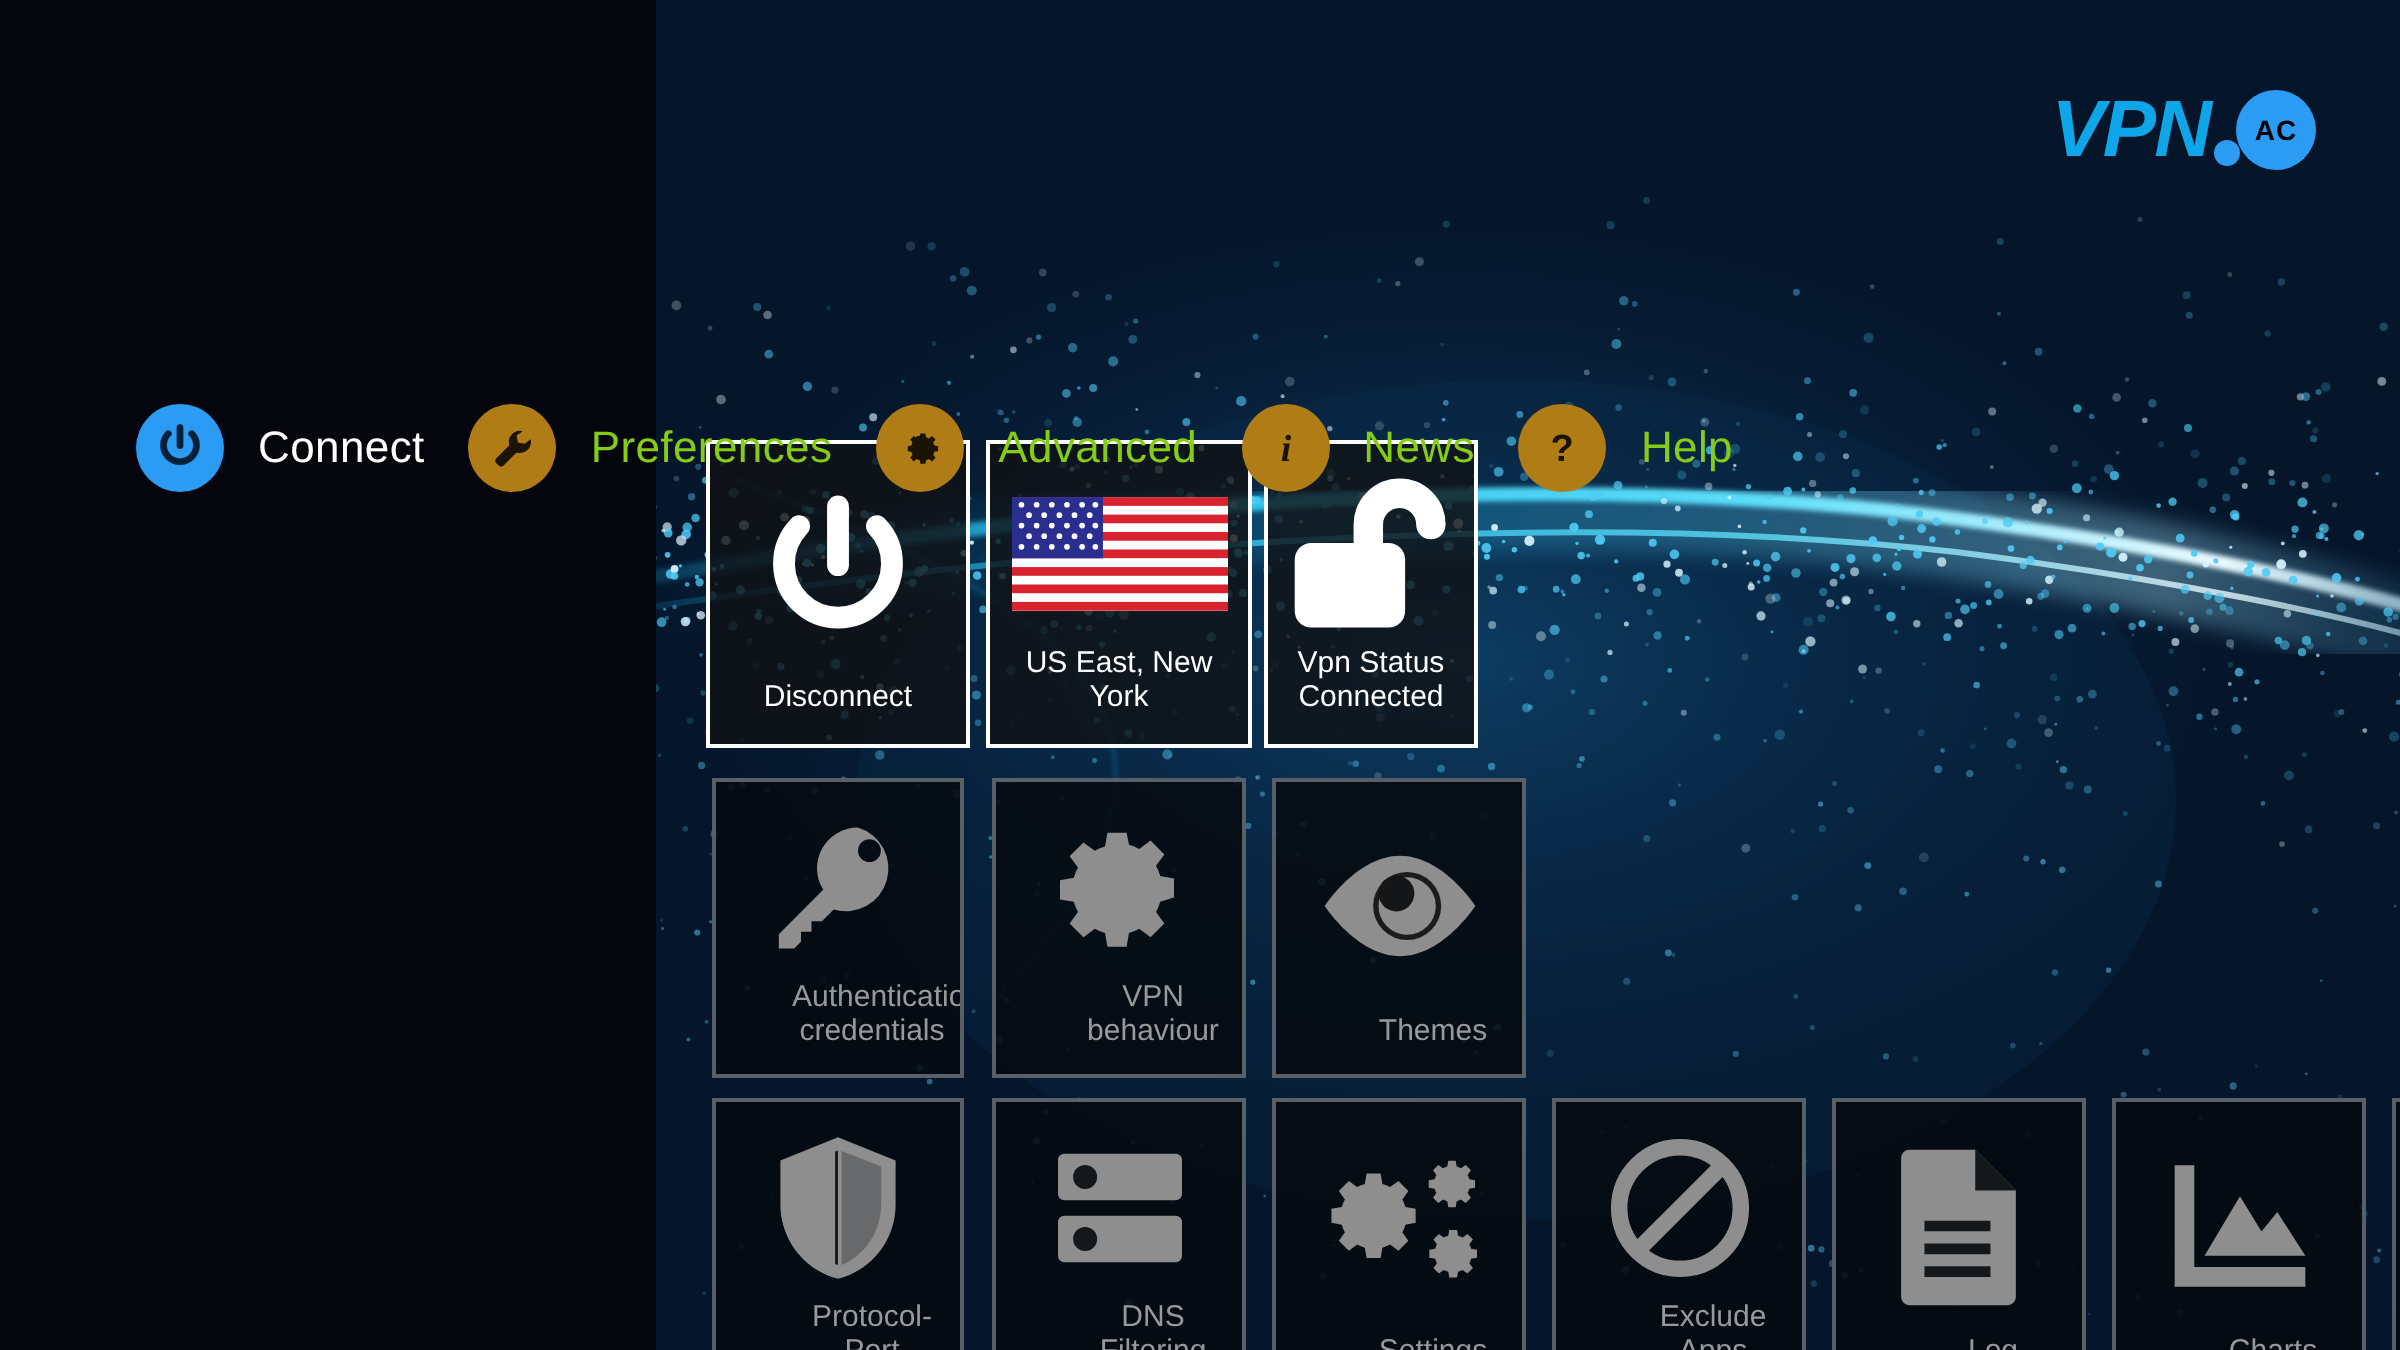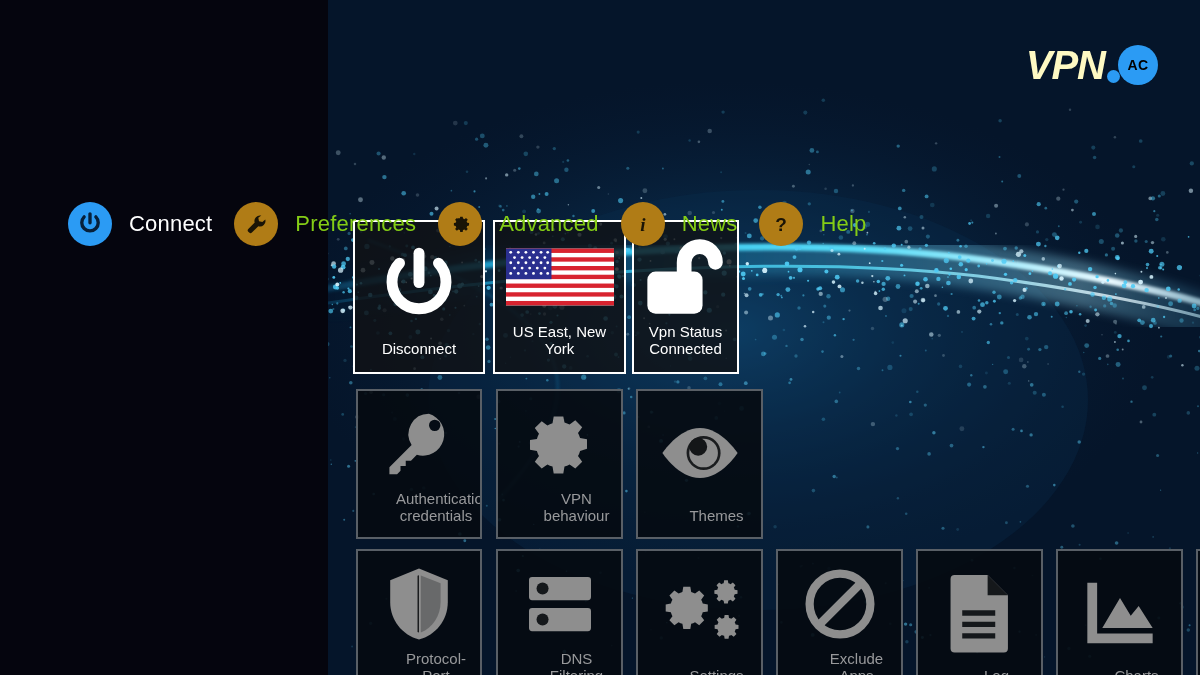--- a/index.html
+++ b/index.html
@@ -71,21 +71,21 @@
   #logo {
     position: absolute;
     top: 45px; right: 42px;
     display: flex; align-items: center;
     z-index: 3;
   }
   #logo-text {
     font-size: 40px;
     font-weight: bold;
     font-style: italic;
-    color: #fef9c3;
+    color: #0ea5e9;
     letter-spacing: -1px;
     line-height: 1;
   }
   #logo-dot {
     width: 13px; height: 13px; border-radius: 50%;
     background: #2b9bf4;
     margin-left: 2px; margin-right: -5px;
     align-self: flex-end; margin-bottom: 2px;
   }
   #logo-badge {

